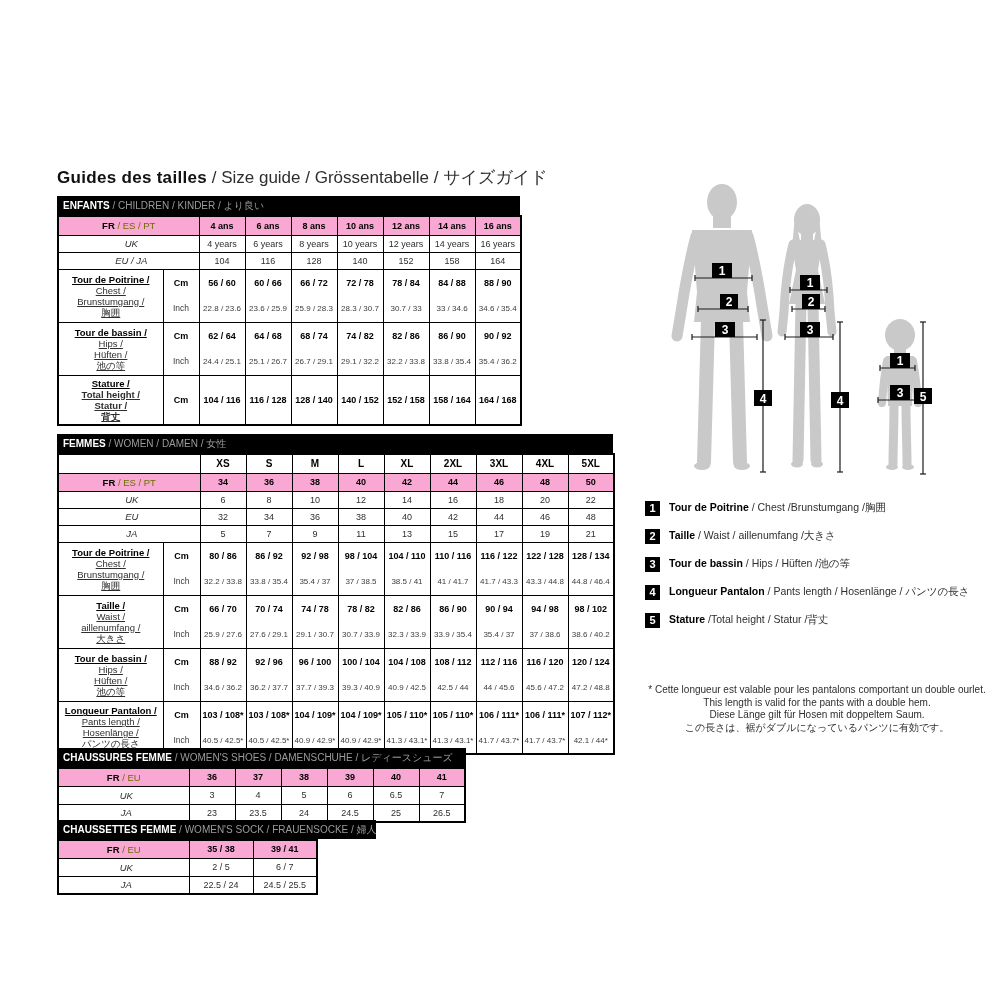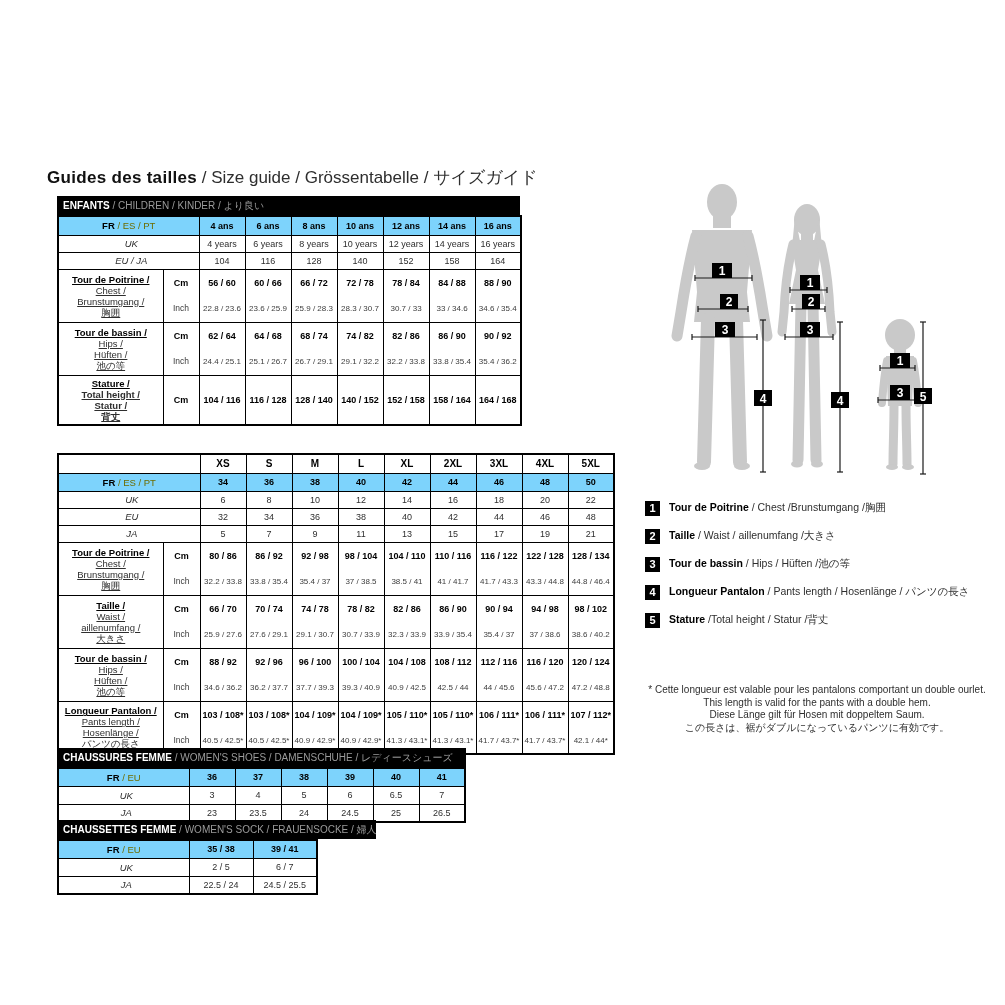--- a/index.html
+++ b/index.html
@@ -1,37 +1,37 @@
 <!DOCTYPE html>
 <html><head>
 <meta charset="utf-8">
 <style>
   html,body{margin:0;padding:0;background:#fff;}
   .page{position:relative;width:1005px;height:1005px;background:#fff;
         font-family:"Liberation Sans","DejaVu Sans",sans-serif;color:#000;overflow:hidden;}
   .abs{position:absolute;}
 
   
-  .title{left:47px;top:166px;font-size:17px;color:#2e2e2e;white-space:nowrap;}
+  .title{left:57px;top:166px;font-size:17px;color:#2e2e2e;white-space:nowrap;}
   .title .bold{font-weight:bold;color:#111;letter-spacing:.3px;}
 
   
   .bar{background:#000;color:#fff;font-size:10px;line-height:19px;height:19px;
        padding-left:6px;box-sizing:border-box;white-space:nowrap;overflow:hidden;}
   .bar .primary{font-weight:bold;color:#fff;}
   .bar .secondary{color:#9b9b9b;font-weight:normal;}
 
   
   table.t{border-collapse:collapse;table-layout:fixed;background:#fff;border:2px solid #000;}
   table.t td{border:1px solid #000;text-align:center;vertical-align:middle;
              font-size:9px;padding:0;overflow:hidden;white-space:nowrap;}
   td.lbl{text-align:left;padding:1px 0 1px 5px;}
   td.lbl div{line-height:11px;font-size:9.5px;color:#2e2e2e;text-decoration:underline;}
   td.lbl div:first-child{font-weight:bold;color:#000;}
-  tr.yellow td{background:#7dd3fc;font-weight:bold;}
+  tr.yellow td{background:#f9a8d4;font-weight:bold;}
   tr.yellow td.lbl{font-weight:normal;}
   .frb{font-weight:bold;color:#000;font-size:9.5px;}
   .dim{color:#6d6d00;font-size:9.5px;}
   tr.plain td{color:#2e2e2e;}
   tr.plain td.lbl{font-size:9.5px;color:#2e2e2e;padding-left:5px;font-style:italic;}
   tr.sizes td{font-weight:bold;font-size:10px;}
   .v-cm{line-height:26px;font-weight:bold;font-size:9px;}
   .v-in{line-height:25px;color:#3c3c3c;font-size:8px;}
   .u-cm{line-height:26px;font-weight:bold;font-size:9px;}
   .u-in{line-height:25px;color:#3c3c3c;font-size:8.5px;}
@@ -192,20 +192,23 @@
           <td>116 / 128</td>
           <td>128 / 140</td>
           <td>140 / 152</td>
           <td>152 / 158</td>
           <td>158 / 164</td>
           <td>164 / 168</td>
         </tr>
   </tbody>
     </table>
 
+  <div class="abs bar" style="left:57px;top:434px;width:556px;">
+    <span class="primary">FEMMES</span><span class="secondary"> / WOMEN  / DAMEN / 女性</span>
+  </div>
 
   <table class="t abs" style="left:57px;top:453px;width:556px;">
     <colgroup>
         <col style="width:105px">
         <col style="width:37px">
       <col span="9" style="width:46px">
       </colgroup>
     <tbody>
         <tr class="sizes" style="height:19px">
       <td class="lbl" colspan="2"></td>

